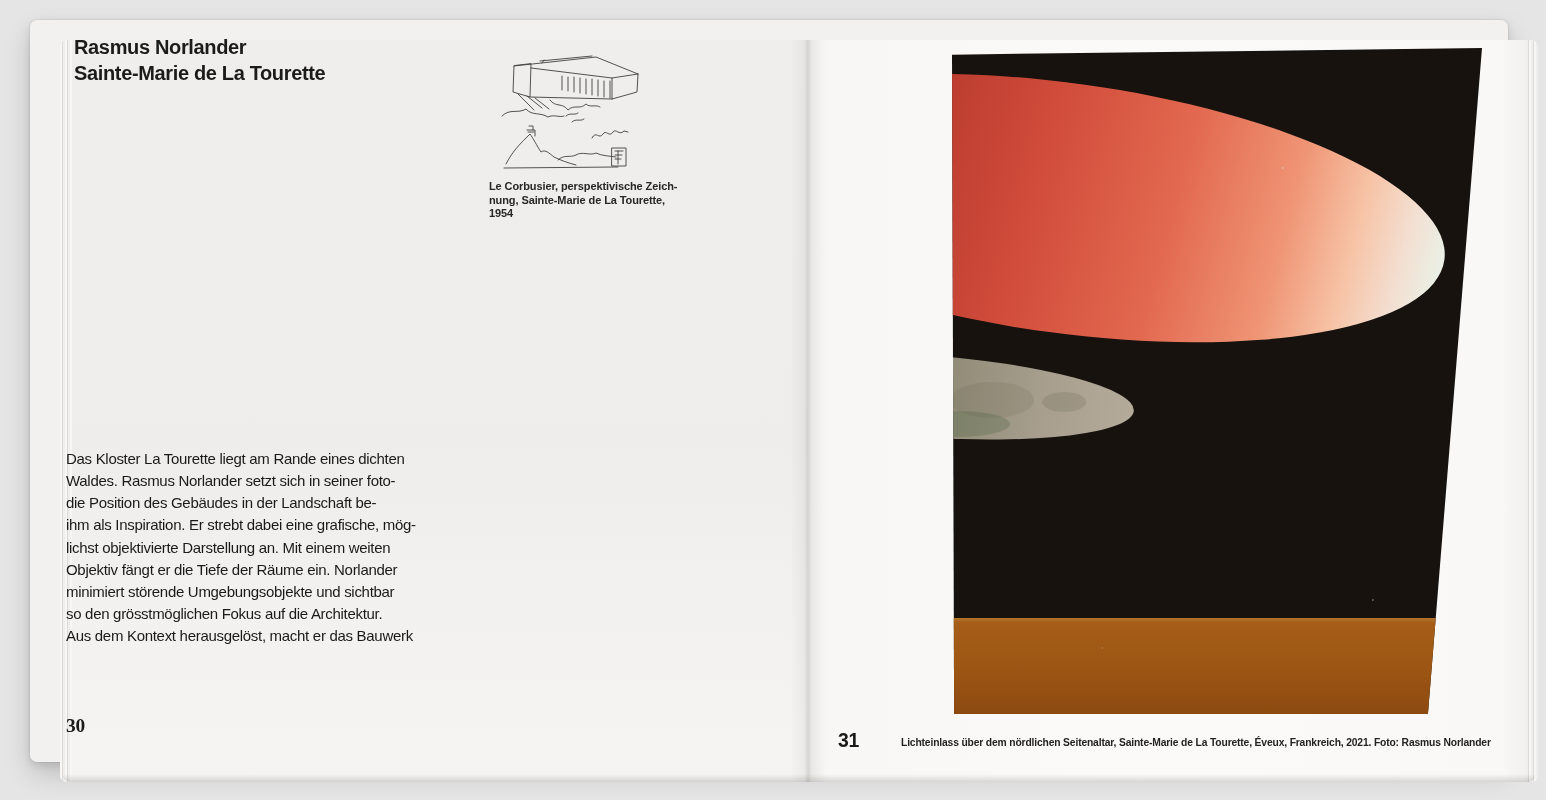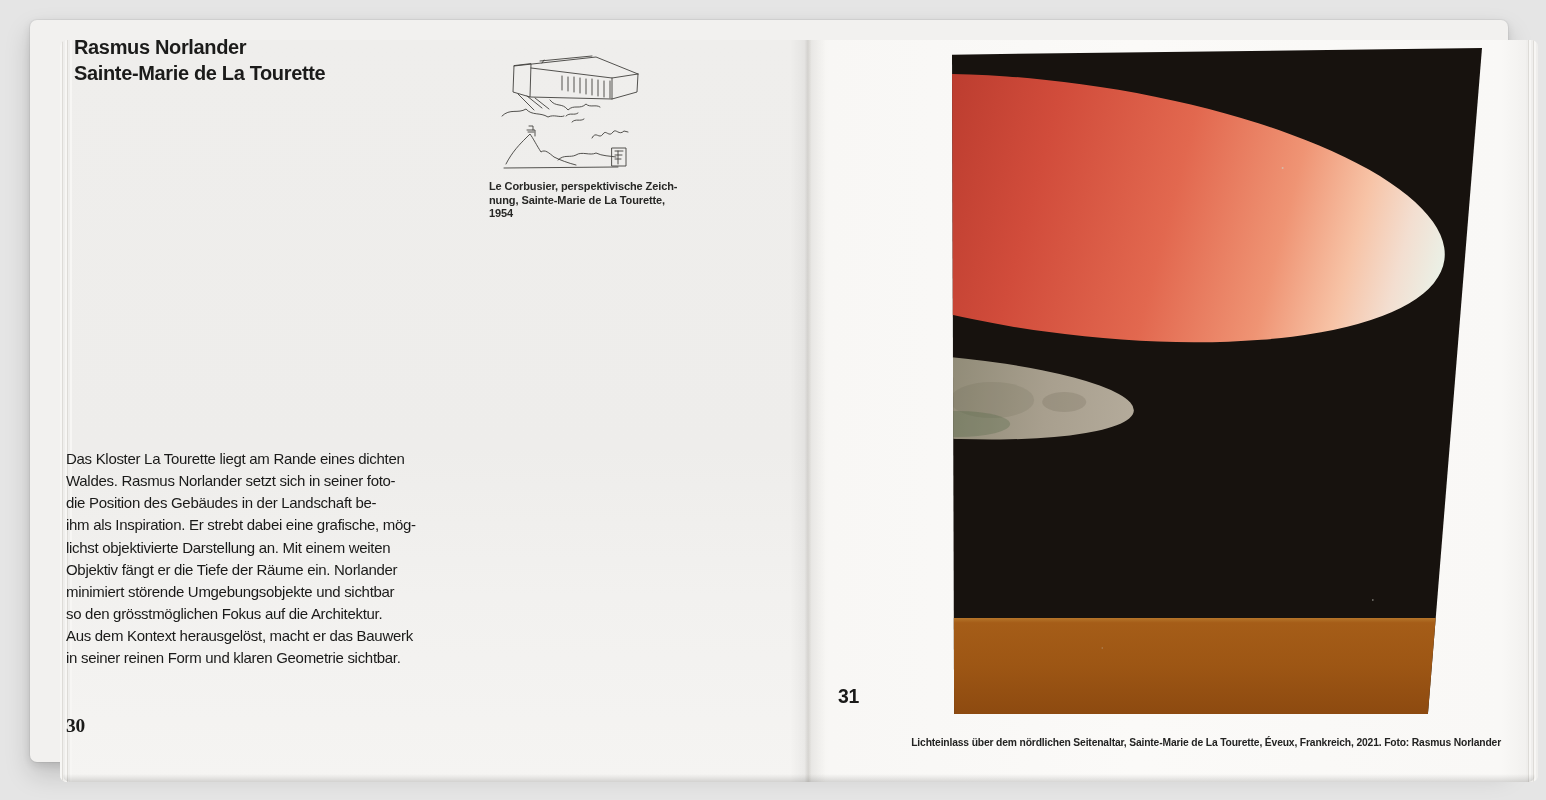--- a/index.html
+++ b/index.html
@@ -56,30 +56,30 @@
     font-size:11px; line-height:13.6px; font-weight:700; letter-spacing:-.1px;
   }
   .body-text { position:absolute; left:66px; top:448px; color:#1a1a19; }
   .body-text .body-line {
     font-size:15px; line-height:22.15px; font-weight:400; letter-spacing:-.3px; white-space:nowrap;
   }
   .pagenum {
     position:absolute; font-size:19.4px; font-weight:700; letter-spacing:-.3px; color:#1a1a19;
   }
   .pagenum-left { left:66px; top:715px;font-family:Liberation Serif, serif; }
-  .pagenum-right { left:838px; top:685px; }
+  .pagenum-right { left:838px; top:729px; }
   
   .photo {
     position:absolute; left:952px; top:48px; width:530px; height:666px;
     clip-path:polygon(0% 1%, 100% 0%, 89.8% 100%, 0.4% 100%);
   }
   .photo svg { width:100%; height:100%; display:block; }
   .photo-caption {
     position:absolute; left:901px; top:737px; width:600px; white-space:nowrap;
-    font-size:10.3px; font-weight:700; letter-spacing:-.15px; color:#232322;text-align:right;
+    font-size:10.3px; font-weight:700; letter-spacing:-.15px; color:#232322;
   }
 </style>
 </head>
 <body>
 
 <div class="scene">
 
   <div class="book">
     <div class="page page-left"></div>
     <div class="page page-right"></div>
@@ -133,21 +133,20 @@
   <div class="body-text">
       <div class="body-line">Das Kloster La Tourette liegt am Rande eines dichten</div>
       <div class="body-line">Waldes. Rasmus Norlander setzt sich in seiner foto-</div>
       <div class="body-line">die Position des Gebäudes in der Landschaft be-</div>
       <div class="body-line">ihm als Inspiration. Er strebt dabei eine grafische, mög-</div>
       <div class="body-line">lichst objektivierte Darstellung an. Mit einem weiten</div>
       <div class="body-line">Objektiv fängt er die Tiefe der Räume ein. Norlander</div>
       <div class="body-line">minimiert störende Umgebungsobjekte und sichtbar</div>
       <div class="body-line">so den grösstmöglichen Fokus auf die Architektur.</div>
       <div class="body-line">Aus dem Kontext herausgelöst, macht er das Bauwerk</div>
-      <div class="body-line">in seiner reinen Form und klaren Geometrie sichtbar.</div>
     </div>
 
   <div class="pagenum pagenum-left">30</div>
 
   <div class="photo">
     <svg viewBox="0 0 529 666" preserveAspectRatio="none">
       <defs>
         <linearGradient id="coneGrad" gradientUnits="userSpaceOnUse" x1="-260" y1="120" x2="492" y2="212">
           <stop offset="0" stop-color="#8e231c"></stop>
           <stop offset="0.2" stop-color="#ad3227"></stop>

